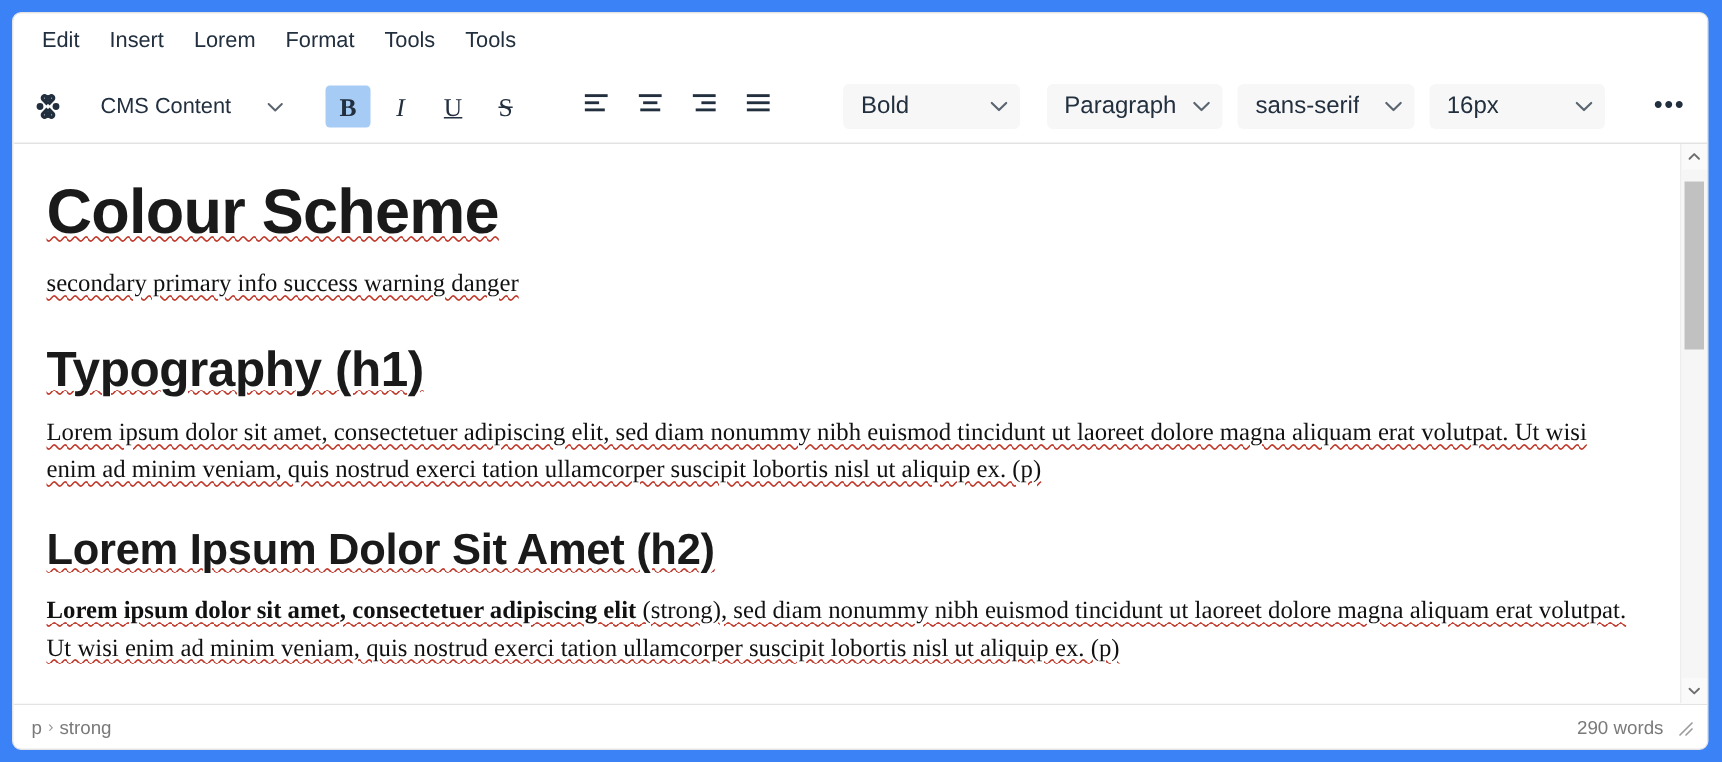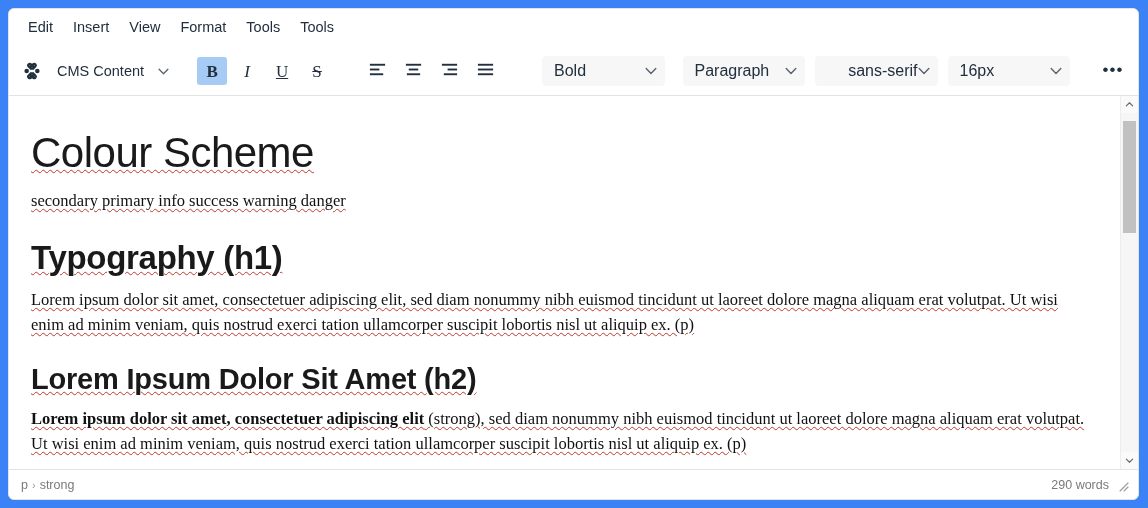--- a/index.html
+++ b/index.html
@@ -77,21 +77,21 @@
     background: transparent;
     border: none;
     padding: 0 4px;
     box-sizing: border-box;
   }
   .tb-btn.active { background: #a6ccf5; }
 
   .joomla-btn {
     display: flex;
     align-items: center;
-    gap: 14px;
+    gap: 24px;
     height: 30px;
     padding: 0 6px 0 2px;
     border-radius: 3px;
     cursor: pointer;
   }
   .joomla-label {
     font-size: 14.5px;
     color: #222f3e;
     white-space: nowrap;
   }
@@ -121,21 +121,21 @@
   }
   .tb-select .val {
     font-size: 16px;
     color: #222f3e;
     white-space: nowrap;
     overflow: hidden;
     text-overflow: ellipsis;
   }
   .sel-bold      { width: 132px; }
   .sel-paragraph { width: 132px; }
-  .sel-font      { width: 132px; justify-content: flex-end; }
+  .sel-font      { width: 132px; }
   .sel-size      { width: 132px; }
 
   .dots {
     font-size: 17px;
     letter-spacing: 1px;
     color: #222f3e;
     line-height: 1;
     padding-bottom: 4px;
   }
 
@@ -158,22 +158,22 @@
   .sq { 
     text-decoration: underline;
     text-decoration-style: wavy;
     text-decoration-color: #c0392b;
     text-decoration-thickness: 1px;
     text-underline-offset: 2px;
   }
 
   h1.doc {
     font-size: 42px;
-    font-weight: 400;
-    margin: 20px 0 14px 0;
+    font-weight: 700;
+    margin: 8px 0 14px 0;
     line-height: 1.08;
     letter-spacing: -0.5px;
     color: #1a1a1a;
   }
   h1.doc2 {
     font-size: 33px;
     font-weight: 700;
     margin: 26px 0 12px 0;
     line-height: 1.1;
     letter-spacing: -0.3px;
@@ -275,21 +275,21 @@
 </style>
 </head>
 <body>
 
 <div id="root">
   <div class="editor">
 
     <div class="menubar">
       <div class="menu-item">Edit</div>
       <div class="menu-item">Insert</div>
-      <div class="menu-item">View</div>
+      <div class="menu-item">Lorem</div>
       <div class="menu-item">Format</div>
       <div class="menu-item">Tools</div>
       <div class="menu-item">Tools</div>
     </div>
 
     <div class="toolbar">
 
       <div class="joomla-btn">
         <span style="display:flex;align-items:center;">
           <svg width="22" height="22" viewBox="0 0 64 64" aria-hidden="true">

